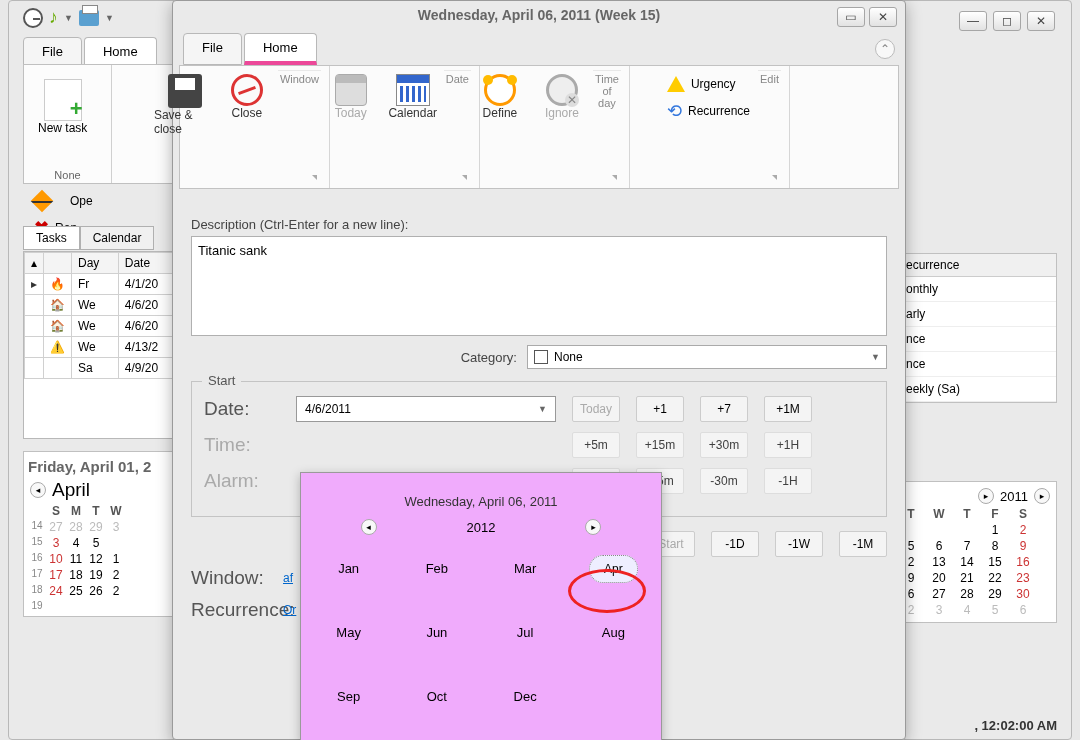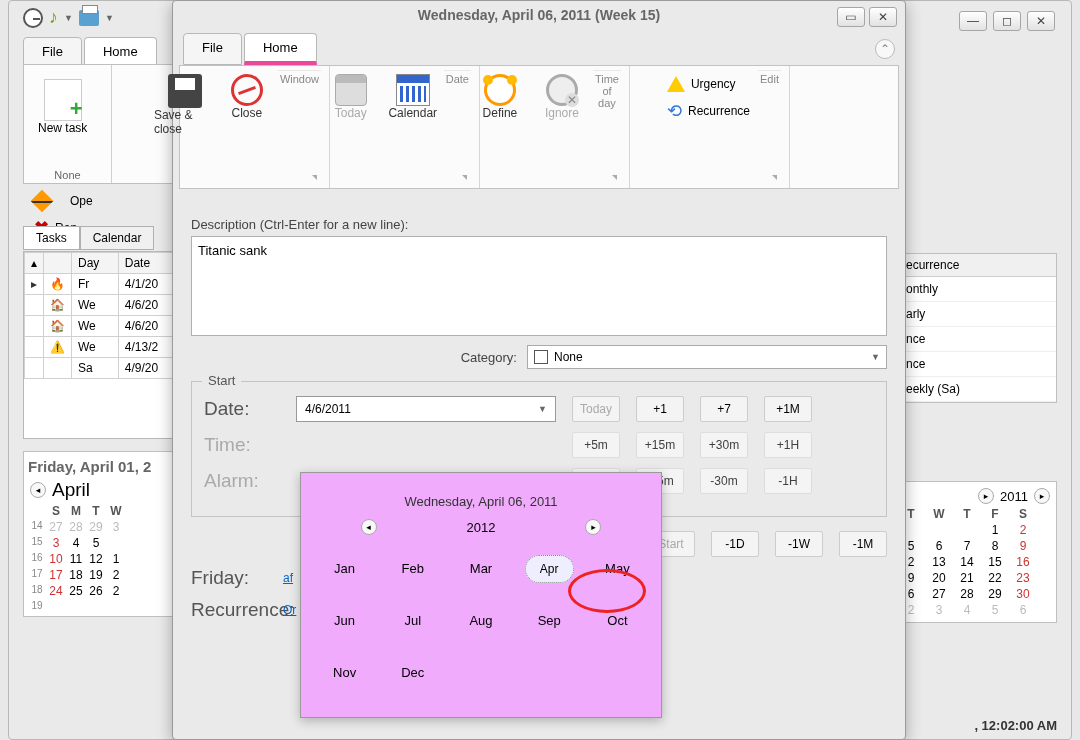--- a/index.html
+++ b/index.html
@@ -100,21 +100,21 @@
 .qbtn.dis{color:#404040;border-color:#ddd;}
 .qbtn.txt{color:#aaa;}
 
 .link{color:#06c;text-decoration:underline;cursor:pointer;}
 
 
 .picker{position:absolute;left:300px;top:472px;width:362px;background:#f0abfc;border:1px solid #9a9a9a;box-shadow:0 3px 10px rgba(0,0,0,0.25);padding:15px 0;z-index:50;}
 .picker-title{text-align:center;font-size:13px;padding:6px;color:#333;}
 .picker-year{display:flex;align-items:center;justify-content:center;gap:90px;padding:4px;}
 .picker-year .yr{font-size:13px;}
-.picker-grid{display:grid;grid-template-columns:repeat(5,1fr);gap:5px;padding:6px 12px;}
+.picker-grid{display:grid;grid-template-columns:repeat(4,1fr);gap:17px;padding:6px 12px;}
 .picker-grid div{text-align:center;padding:16px 4px;font-size:13px;cursor:pointer;}
 .picker-grid .sel{position:relative;}
 .picker-grid .sel span{padding:6px 14px;border:1px dotted #888;background:#eef;border-radius:14px;}
 .red-ellipse{position:absolute;border:3px solid #e22;border-radius:50%;width:78px;height:44px;left:568px;top:569px;z-index:60;pointer-events:none;}
 </style>
 </head>
 <body>
 
 <div class="bgwin">
   <div class="bg-winctrls">
@@ -431,21 +431,21 @@
     </div>
 
     <div class="frow" style="margin-top:14px;justify-content:flex-end">
       <div class="qbtn txt">Start</div>
       <div class="qbtn">-1D</div>
       <div class="qbtn">-1W</div>
       <div class="qbtn">-1M</div>
     </div>
 
     <div class="frow" style="margin-top:4px">
-      <div class="flabel">Friday:</div>
+      <div class="flabel">Window:</div>
       <span class="link">af</span>
     </div>
     <div class="frow">
       <div class="flabel">Recurrence:</div>
       <span class="link">Or</span>
     </div>
   </div>
 </div>
 
 <div class="picker">
@@ -459,17 +459,16 @@
     <div>Jan</div>
     <div>Feb</div>
     <div>Mar</div>
     <div class="sel"><span>Apr</span></div>
     <div>May</div>
     <div>Jun</div>
     <div>Jul</div>
     <div>Aug</div>
     <div>Sep</div>
     <div>Oct</div>
-    <div>Nov</div>
     <div>Dec</div>
   </div>
 </div>
 <div class="red-ellipse"></div>
 
 </body></html>

